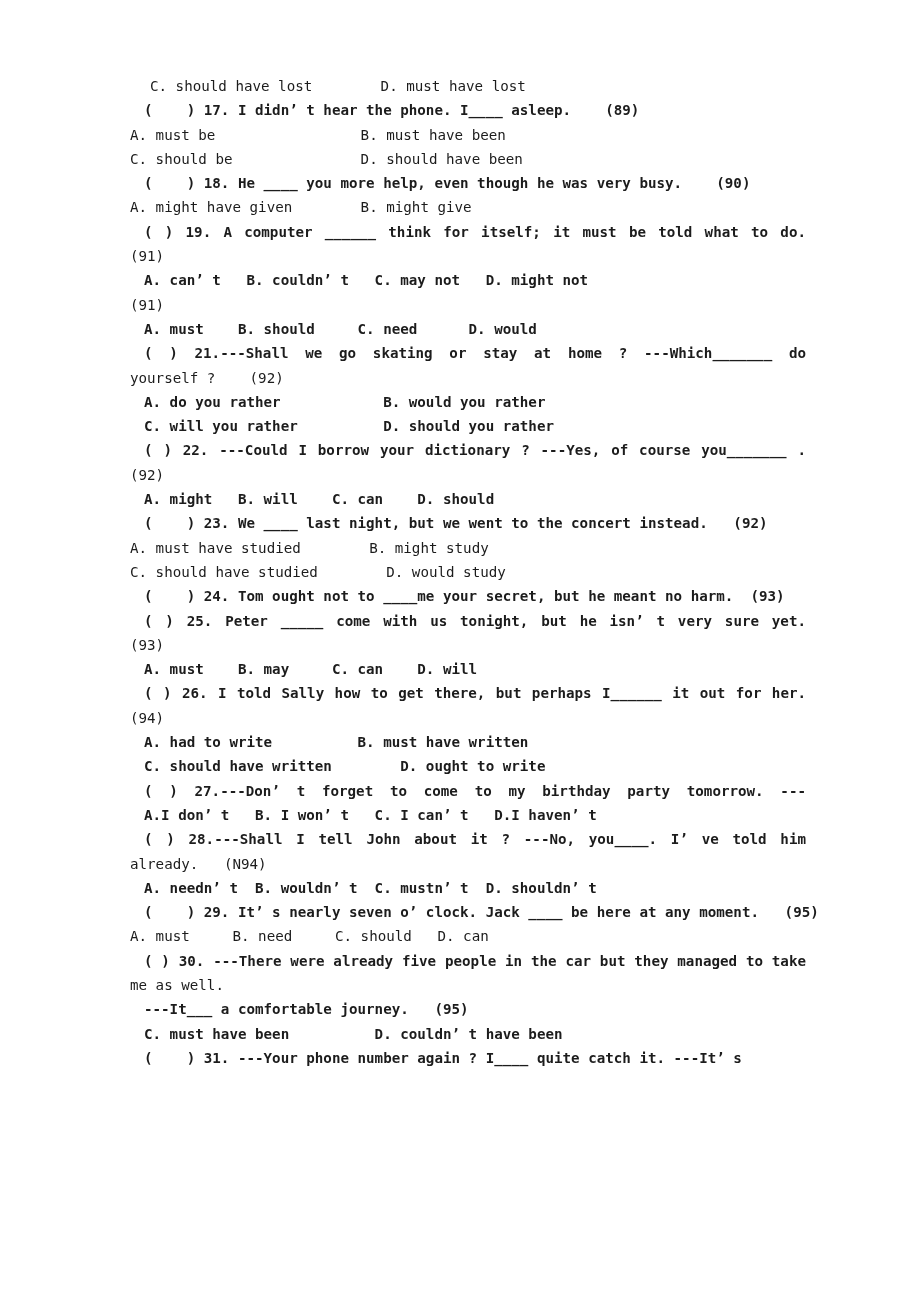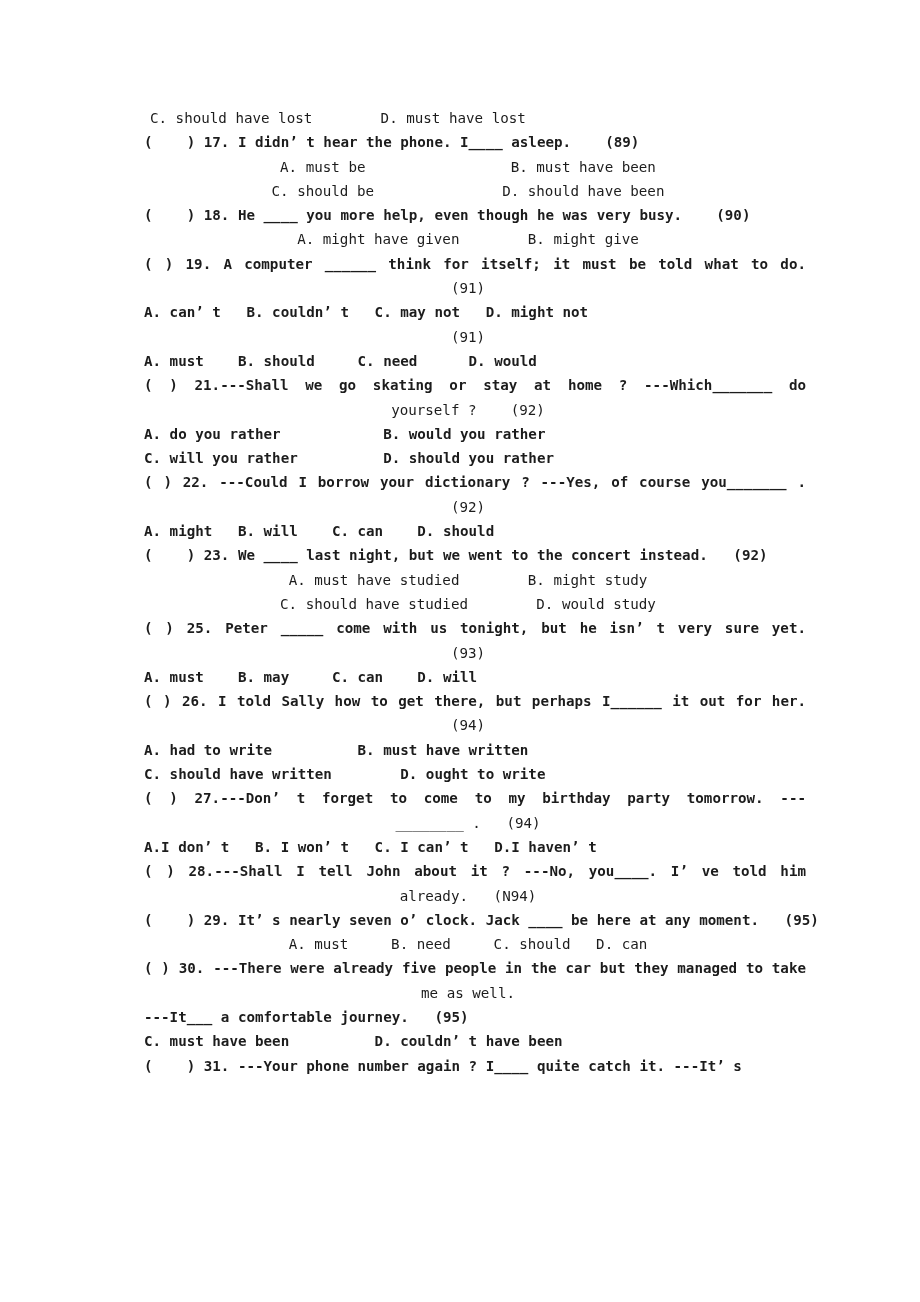--- a/index.html
+++ b/index.html
@@ -41,23 +41,23 @@
 
   
   .ln.just {
     white-space: normal;
     text-align: justify;
     text-align-last: justify;
     word-spacing: 0px;
   }
 
   
-  .i0  { padding-left: 0px; text-align: center;  }
+  .i0  { padding-left: 0px;  }
   .i1  { padding-left: 14px; font-weight: bold; }
-  .i2  { padding-left: 20px; margin-top: 32px; }
+  .i2  { padding-left: 20px; }
 
   
   #doc-body { -webkit-font-smoothing: none; }
 </style>
 </head>
 <body>
 
 <div id="page">
   <div id="doc-body">
       <div class="ln i2">C. should have lost        D. must have lost</div>
@@ -74,32 +74,33 @@
       <div class="ln i1 just">(      ) 21.---Shall we go skating or stay at home ?   ---Which_______          do</div>
       <div class="ln i0">yourself ?    (92)</div>
       <div class="ln i1">A. do you rather            B. would you rather</div>
       <div class="ln i1">C. will you rather          D. should you rather</div>
       <div class="ln i1 just">(    ) 22. ---Could I borrow your dictionary ?  ---Yes, of course you_______ .</div>
       <div class="ln i0">(92)</div>
       <div class="ln i1">A. might   B. will    C. can    D. should</div>
       <div class="ln i1">(    ) 23. We ____ last night, but we went to the concert instead.   (92)</div>
       <div class="ln i0">A. must have studied        B. might study</div>
       <div class="ln i0">C. should have studied        D. would study</div>
+      <div class="ln i1">(    ) 24. Tom ought not to ____me your secret, but he meant no harm.  (93)</div>
       <div class="ln i1 just">(      ) 25. Peter _____ come with us tonight, but he isn’ t very sure yet.</div>
       <div class="ln i0">(93)</div>
       <div class="ln i1">A. must    B. may     C. can    D. will</div>
       <div class="ln i1 just">(    ) 26. I told Sally how to get there, but perhaps I______ it out for her.</div>
       <div class="ln i0">(94)</div>
       <div class="ln i1">A. had to write          B. must have written</div>
       <div class="ln i1">C. should have written        D. ought to write</div>
       <div class="ln i1 just">(        ) 27.---Don’ t forget to come to my birthday party tomorrow.   ---</div>
-      <div class="ln i0">________ .   (94)</div>
       <div class="ln i1">A.I don’ t   B. I won’ t   C. I can’ t   D.I haven’ t</div>
       <div class="ln i1 just">(    ) 28.---Shall I tell John about it ?   ---No, you____.   I’ ve told him</div>
       <div class="ln i0">already.   (N94)</div>
+      <div class="ln i1">A. needn’ t  B. wouldn’ t  C. mustn’ t  D. shouldn’ t</div>
       <div class="ln i1">(    ) 29. It’ s nearly seven o’ clock. Jack ____ be here at any moment.   (95)</div>
       <div class="ln i0">A. must     B. need     C. should   D. can</div>
       <div class="ln i1 just">(    ) 30. ---There were already five people in the car but they managed to take</div>
       <div class="ln i0">me as well.</div>
       <div class="ln i1">---It___ a comfortable journey.   (95)</div>
       <div class="ln i1">C. must have been          D. couldn’ t have been</div>
       <div class="ln i1">(    ) 31. ---Your phone number again ? I____ quite catch it. ---It’ s</div>
     </div>
 </div>
 

